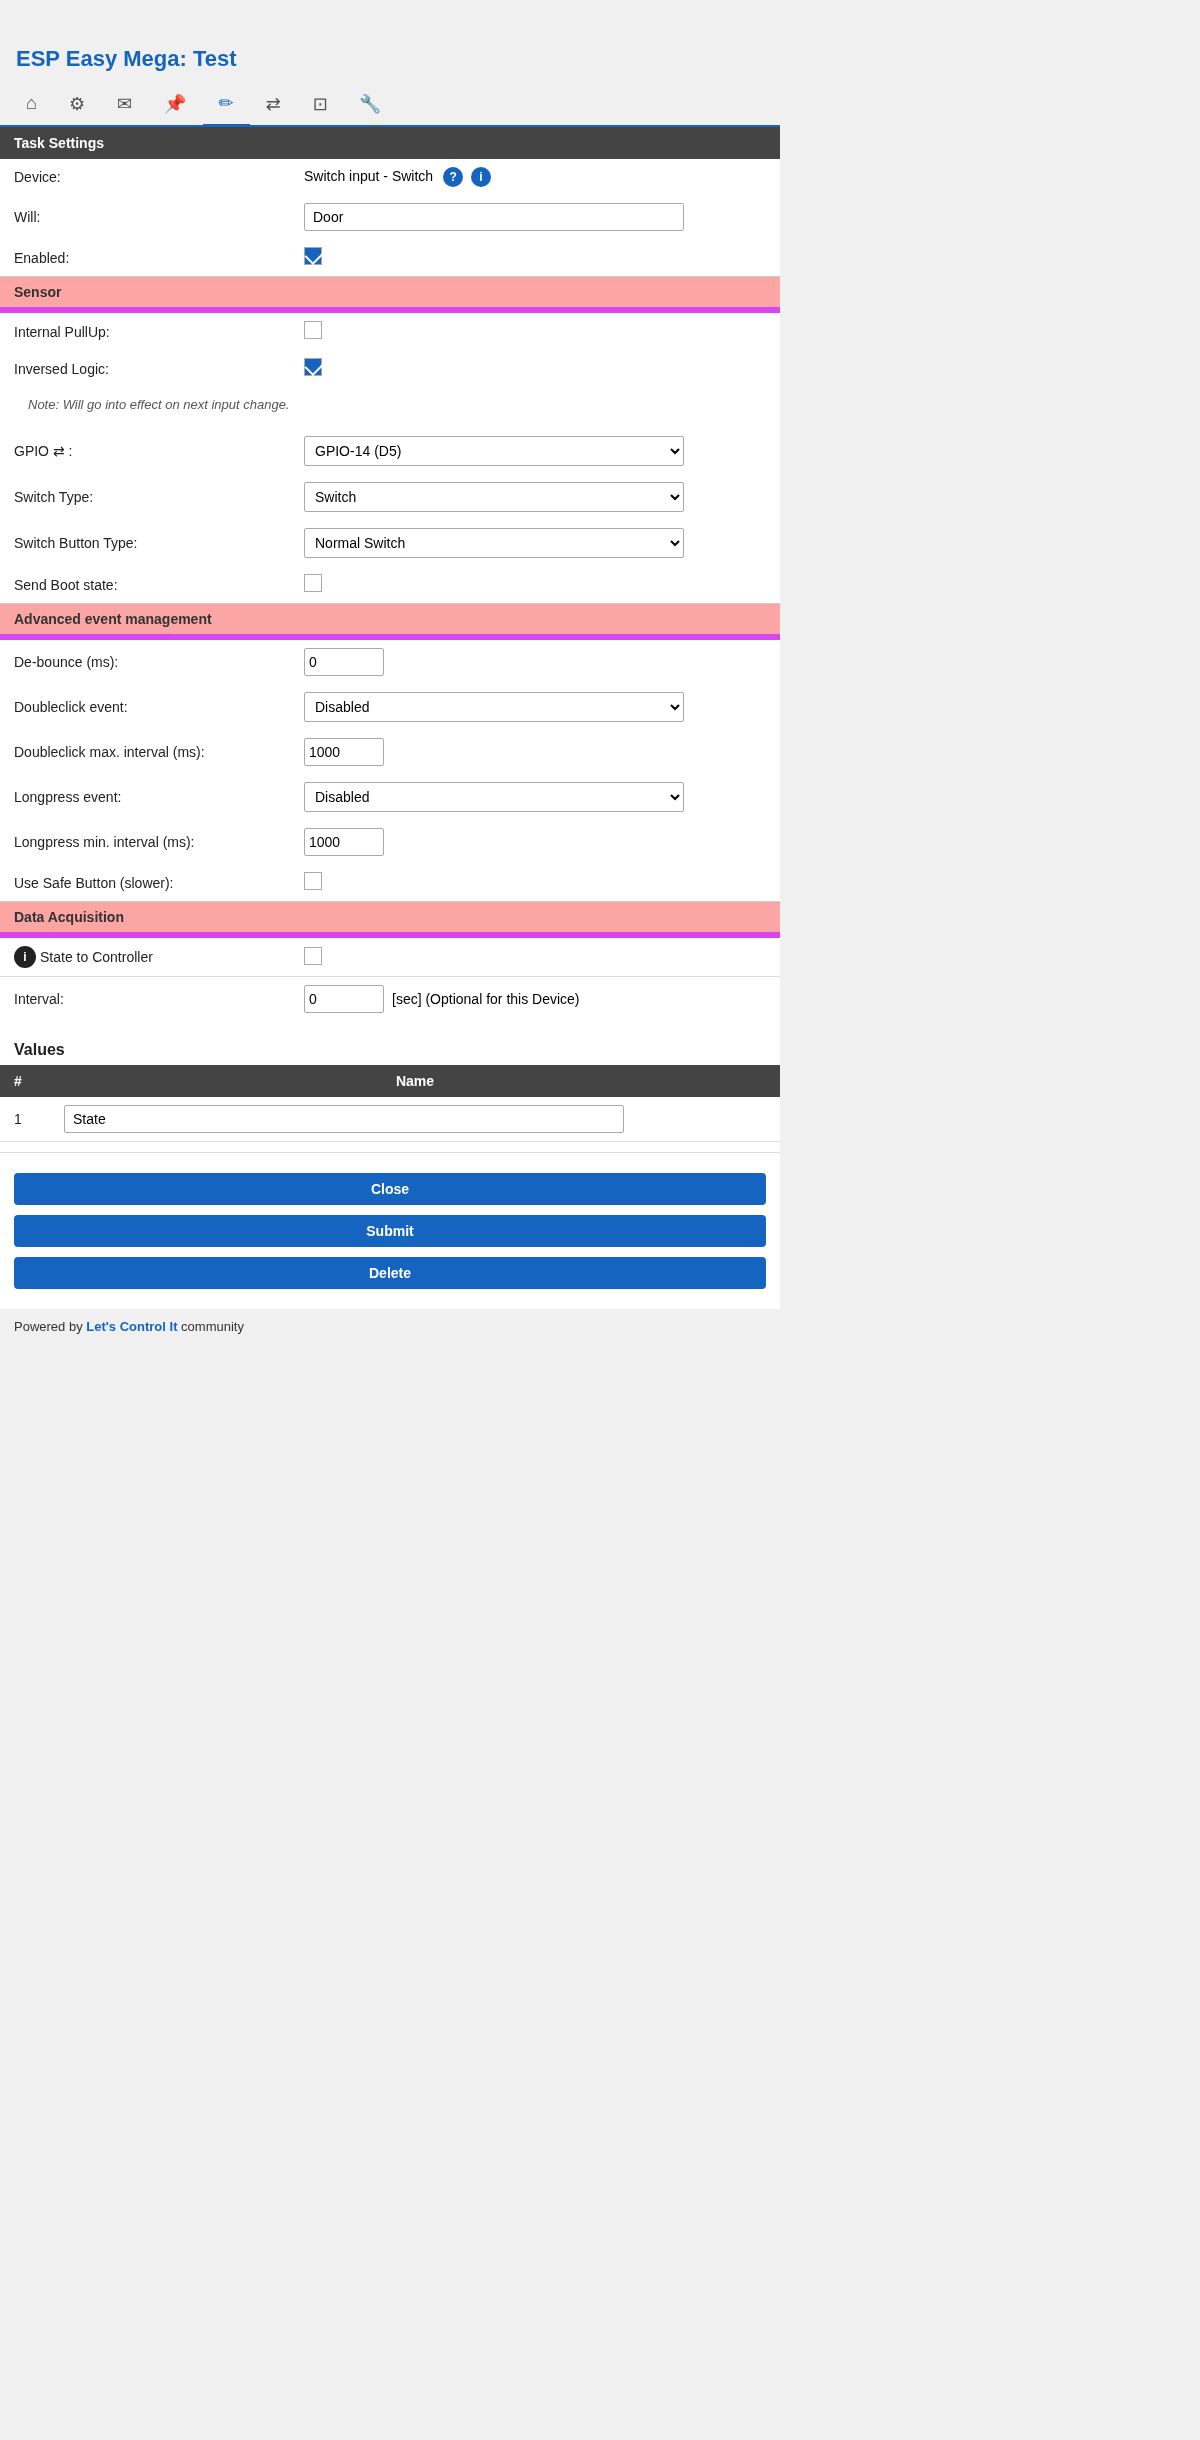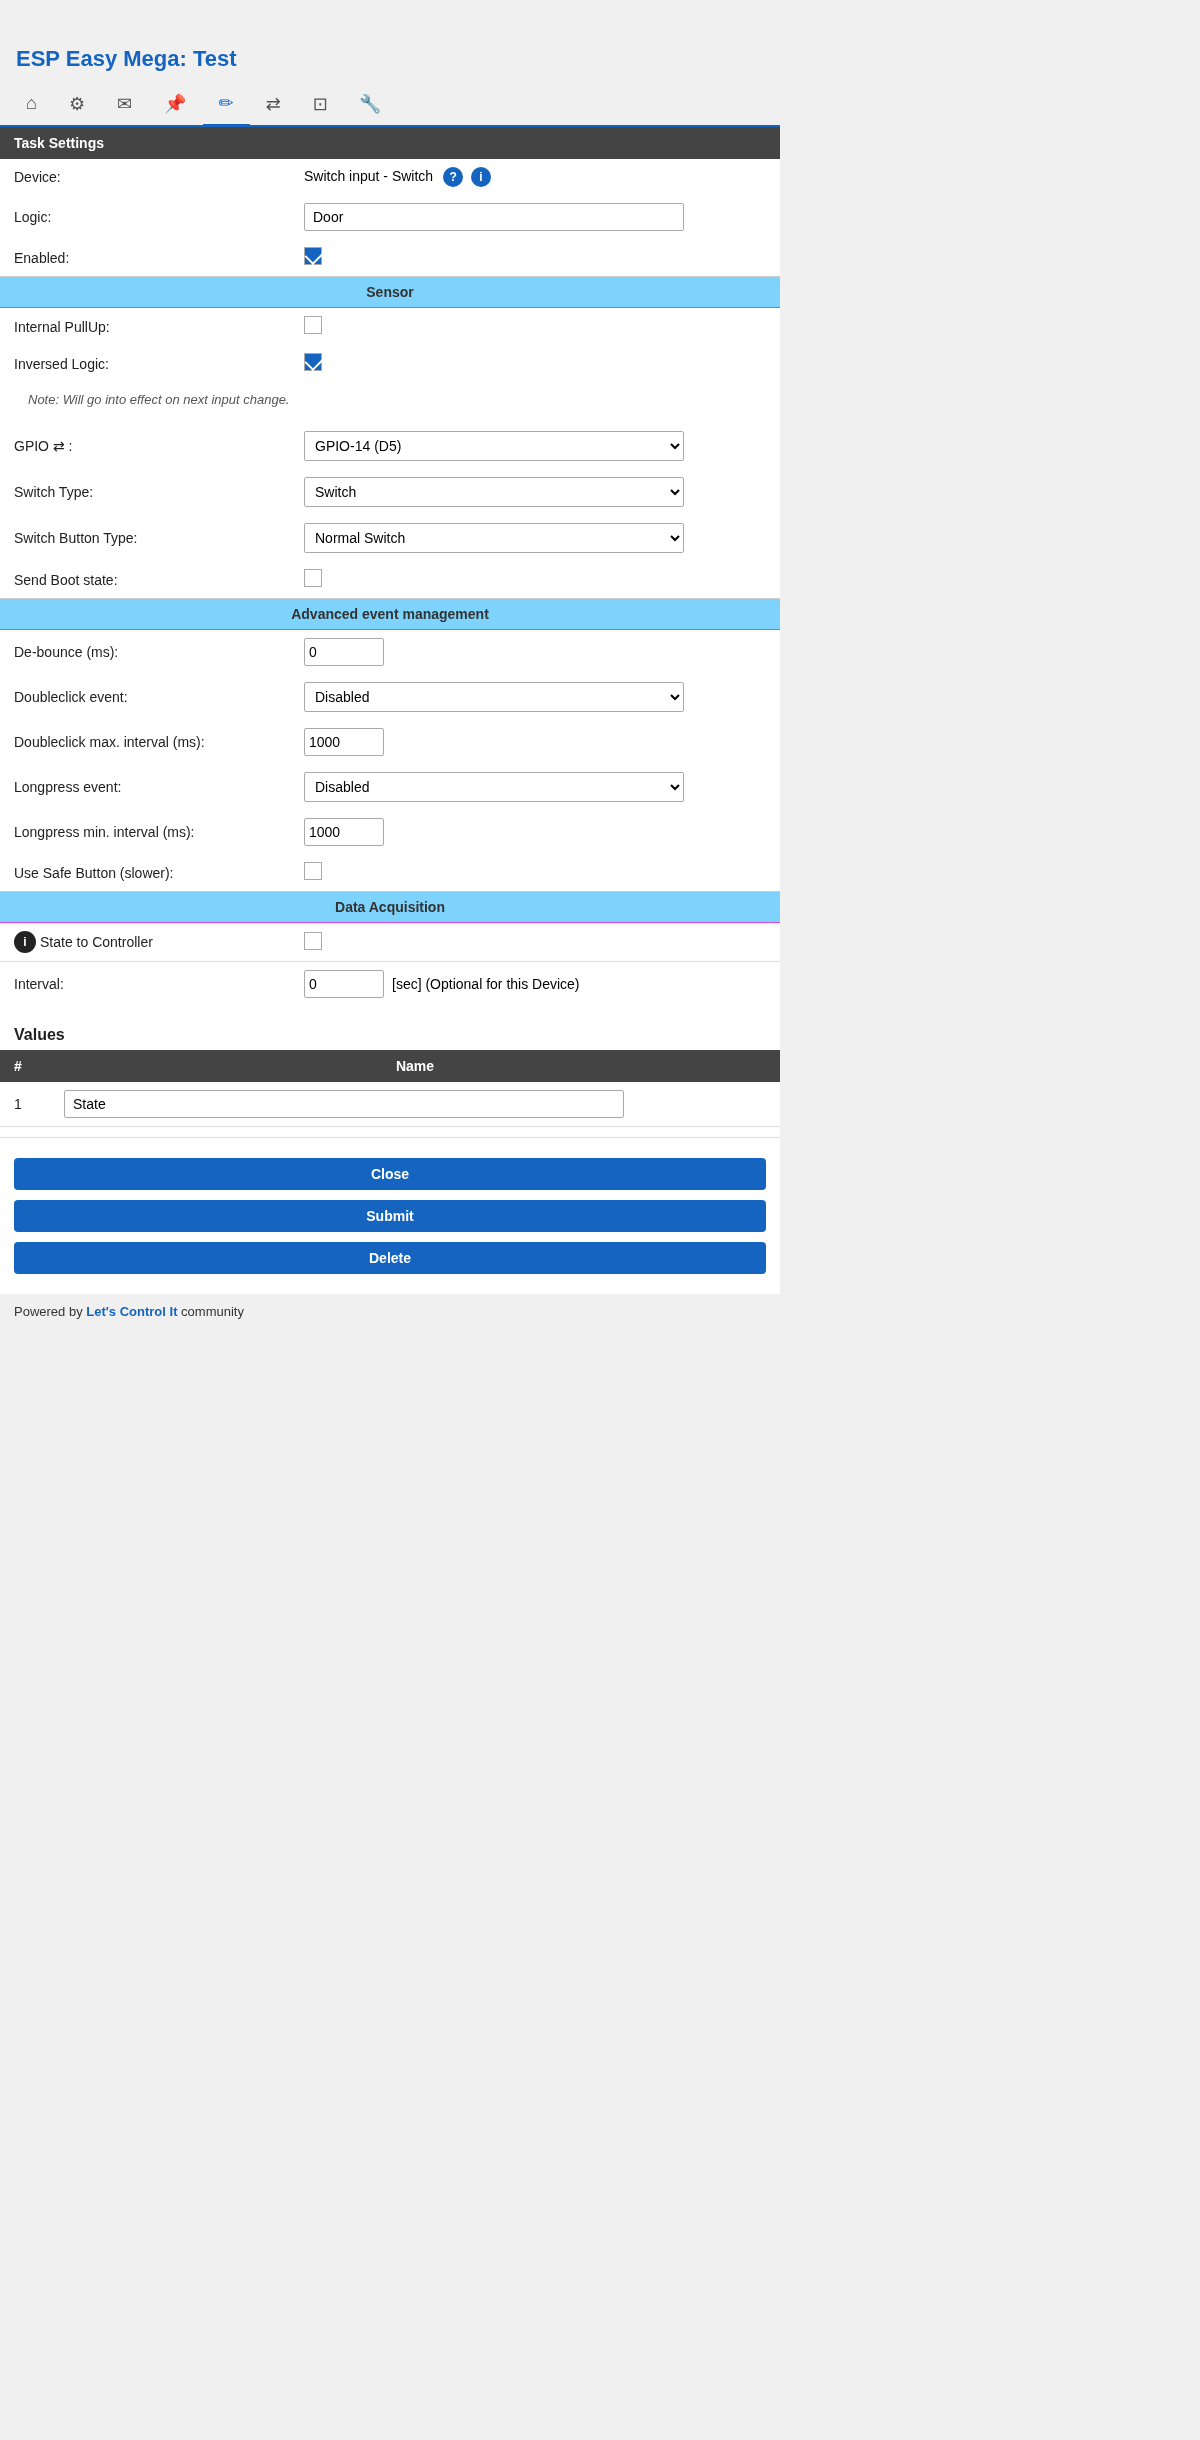--- a/index.html
+++ b/index.html
@@ -38,28 +38,27 @@
       margin-bottom: -2px;
     }
     .section-header {
       background: #444;
       color: #fff;
       font-weight: bold;
       font-size: 14px;
       padding: 8px 14px;
     }
     .subsection-header {
-      background: #7dd3fc;
+      background: #fca5a5;
       color: #333;
       font-weight: bold;
       font-size: 14px;
       padding: 7px 14px;
       border-top: 1px solid #ccc;
-      border-bottom: 1px solid #d946ef;
-      text-align: center;
+      border-bottom: 6px solid #d946ef;
     }
     .form-table {
       width: 100%;
       border-collapse: collapse;
       background: #fff;
     }
     .form-table td {
       padding: 8px 14px;
       vertical-align: middle;
     }
@@ -272,21 +271,21 @@
   <tbody>
       <tr>
     <td>Device:</td>
     <td>
       <span>Switch input - Switch</span>
       <span class="icon-circle-q">?</span>
       <span class="icon-circle-i">i</span>
     </td>
   </tr>
   <tr>
-    <td>Logic:</td>
+    <td>Will:</td>
     <td>
       <input type="text" value="Door" style="">
     </td>
   </tr>
   <tr>
     <td>Enabled:</td>
     <td>
       <input type="checkbox" class="checkbox-checked" checked="" style="">
     </td>
   </tr>

